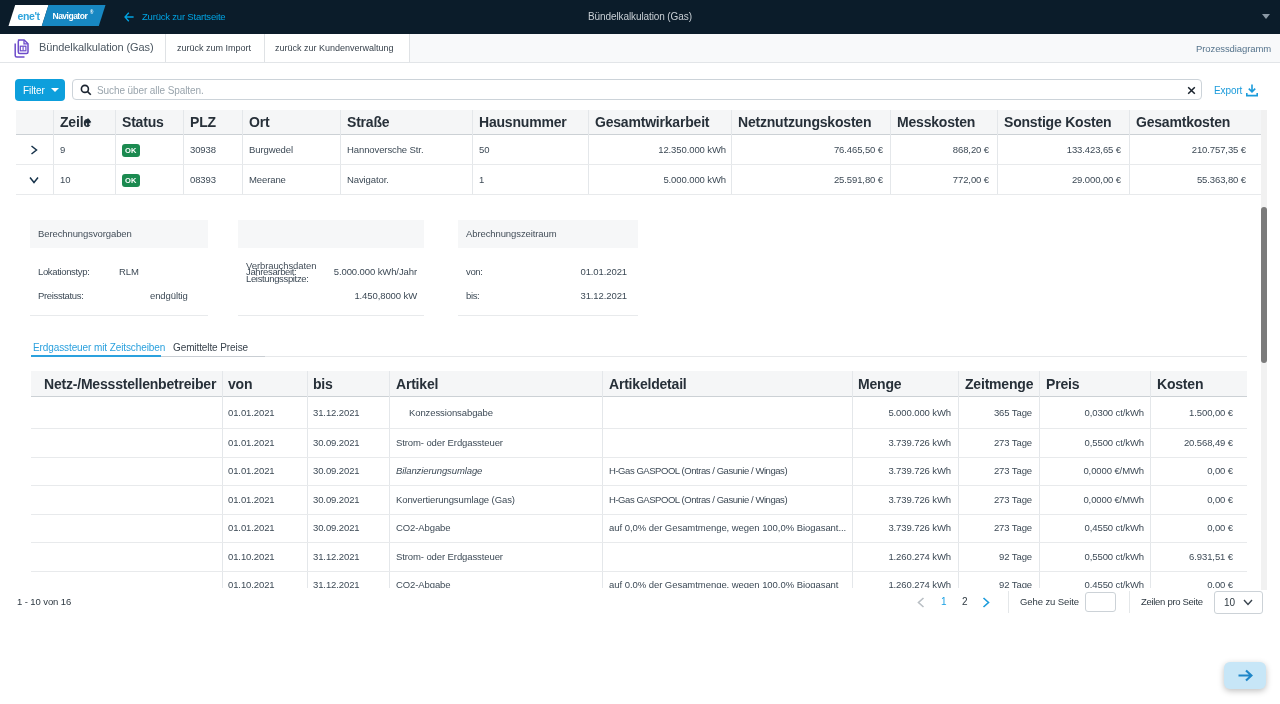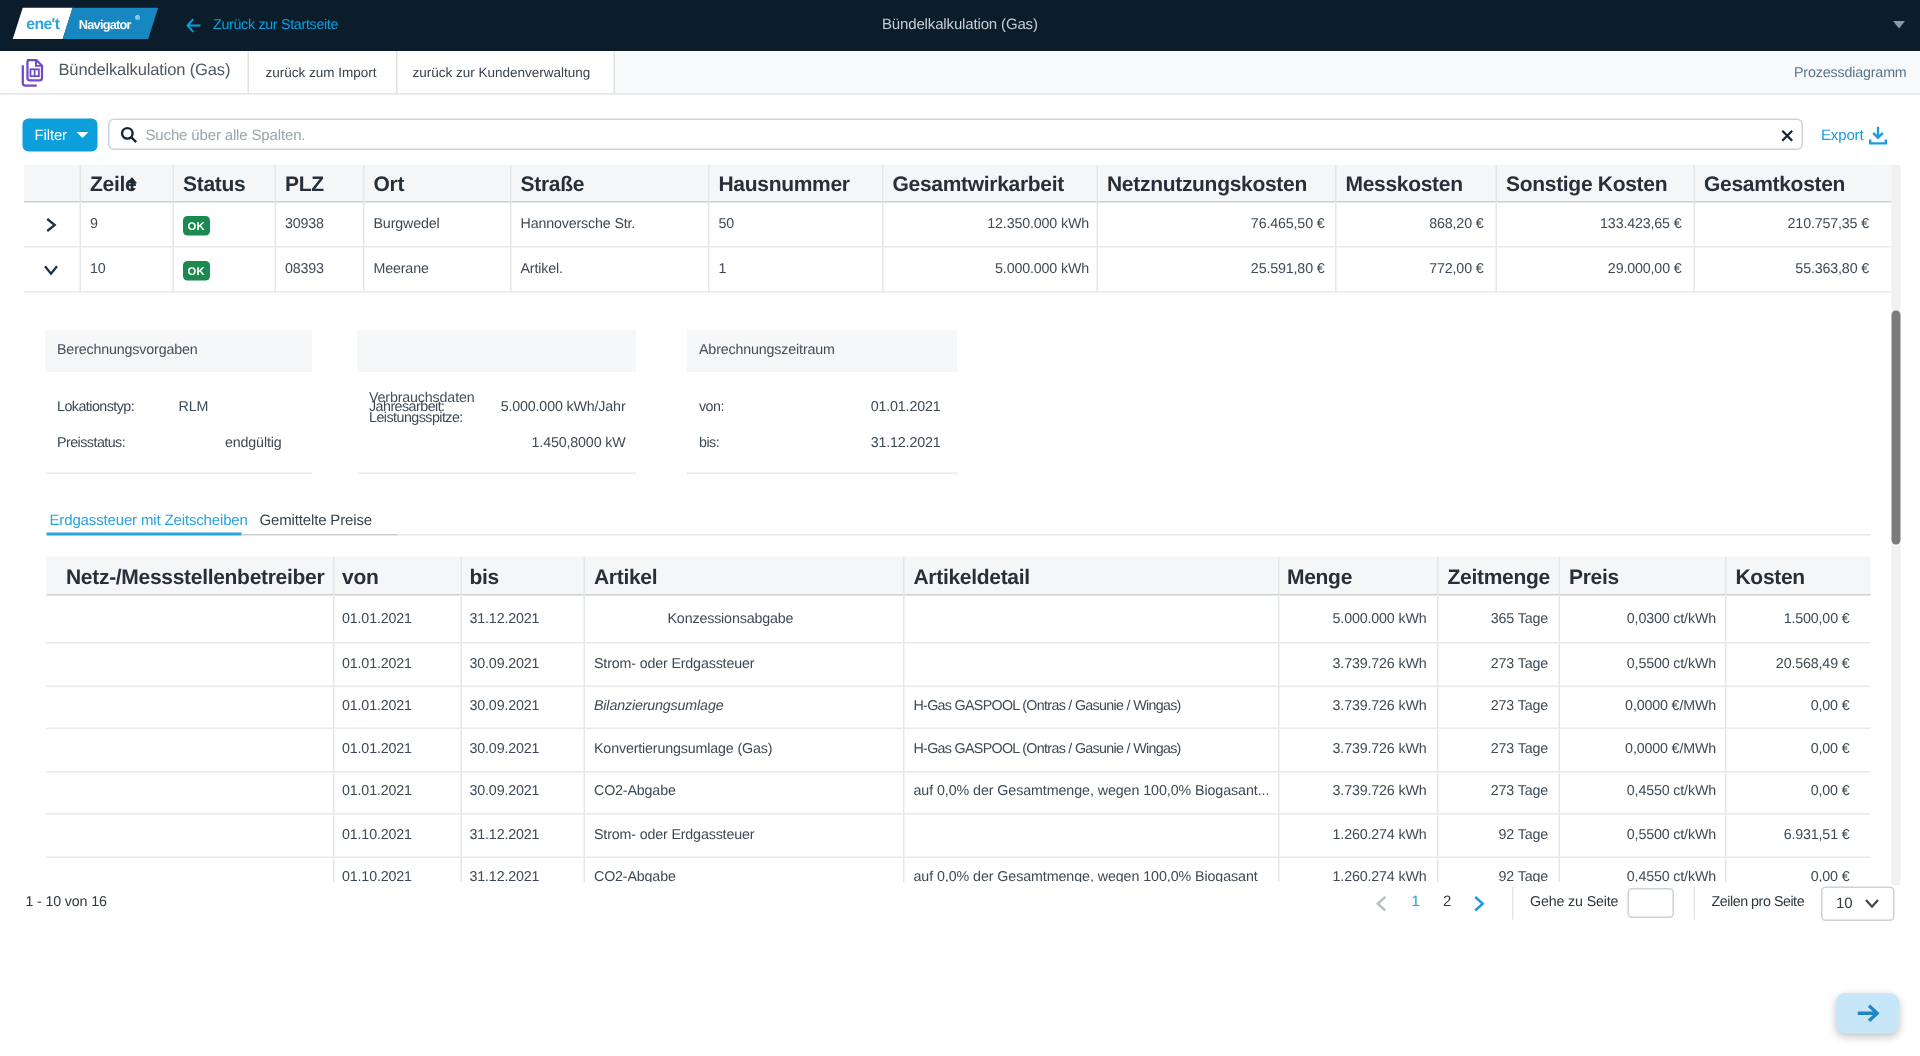--- a/index.html
+++ b/index.html
@@ -117,21 +117,21 @@
 <div class="t" style="right:34px;top:143px;">210.757,35 €</div>
 
 <svg class="a" style="left:29px;top:176px;" width="10" height="8" viewBox="0 0 10 8">
   <path d="M1 1.5 L5 6.5 L9 1.5" stroke="#16324a" stroke-width="1.5" fill="none"></path>
 </svg>
 <div class="t" style="left:60px;top:173px;">10</div>
 <div class="a" style="left:122px;top:174px;width:18px;height:13px;background:#1b8a50;border-radius:3px;"></div>
 <div class="a" style="left:125px;top:176.5px;font-size:7.5px;font-weight:bold;color:#fff;letter-spacing:0.2px;line-height:8px;">OK</div>
 <div class="t" style="left:190px;top:173px;">08393</div>
 <div class="t" style="left:249px;top:173px;">Meerane</div>
-<div class="t" style="left:347px;top:173px;">Artikel.</div>
+<div class="t" style="left:347px;top:173px;">Navigator.</div>
 <div class="t" style="left:479px;top:173px;">1</div>
 <div class="t" style="right:554px;top:173px;">5.000.000 kWh</div>
 <div class="t" style="right:397px;top:173px;">25.591,80 €</div>
 <div class="t" style="right:291px;top:173px;">772,00 €</div>
 <div class="t" style="right:159px;top:173px;">29.000,00 €</div>
 <div class="t" style="right:34px;top:173px;">55.363,80 €</div>
 
 <div class="a" style="left:30px;top:220px;width:178px;height:28px;background:#f6f7f8;"></div>
 <div class="t" style="left:38px;top:227px;color:#434e59;">Berechnungsvorgaben</div>
 <div class="t" style="left:38px;top:265px;letter-spacing:-0.35px;">Lokationstyp:</div>
@@ -183,21 +183,21 @@
 
 <div class="hl" style="left:31px;top:428px;width:1216px;"></div>
 <div class="hl" style="left:31px;top:457px;width:1216px;"></div>
 <div class="hl" style="left:31px;top:485px;width:1216px;"></div>
 <div class="hl" style="left:31px;top:514px;width:1216px;"></div>
 <div class="hl" style="left:31px;top:542px;width:1216px;"></div>
 <div class="hl" style="left:31px;top:571px;width:1216px;"></div>
 
 <div class="t" style="left:228px;top:406px;">01.01.2021</div>
 <div class="t" style="left:313px;top:406px;">31.12.2021</div>
-<div class="t" style="left:420px;top:406px;padding-left:25px;">Konzessionsabgabe</div>
+<div class="t" style="left:384px;top:406px;padding-left:25px;">Konzessionsabgabe</div>
 <div class="t" style="right:329px;top:406px;">5.000.000 kWh</div>
 <div class="t" style="right:248px;top:406px;">365 Tage</div>
 <div class="t" style="right:136px;top:406px;">0,0300 ct/kWh</div>
 <div class="t" style="right:47px;top:406px;">1.500,00 €</div>
 
 <div class="t" style="left:228px;top:436px;">01.01.2021</div>
 <div class="t" style="left:313px;top:436px;">30.09.2021</div>
 <div class="t" style="left:396px;top:436px;">Strom- oder Erdgassteuer</div>
 <div class="t" style="right:329px;top:436px;">3.739.726 kWh</div>
 <div class="t" style="right:248px;top:436px;">273 Tage</div>

